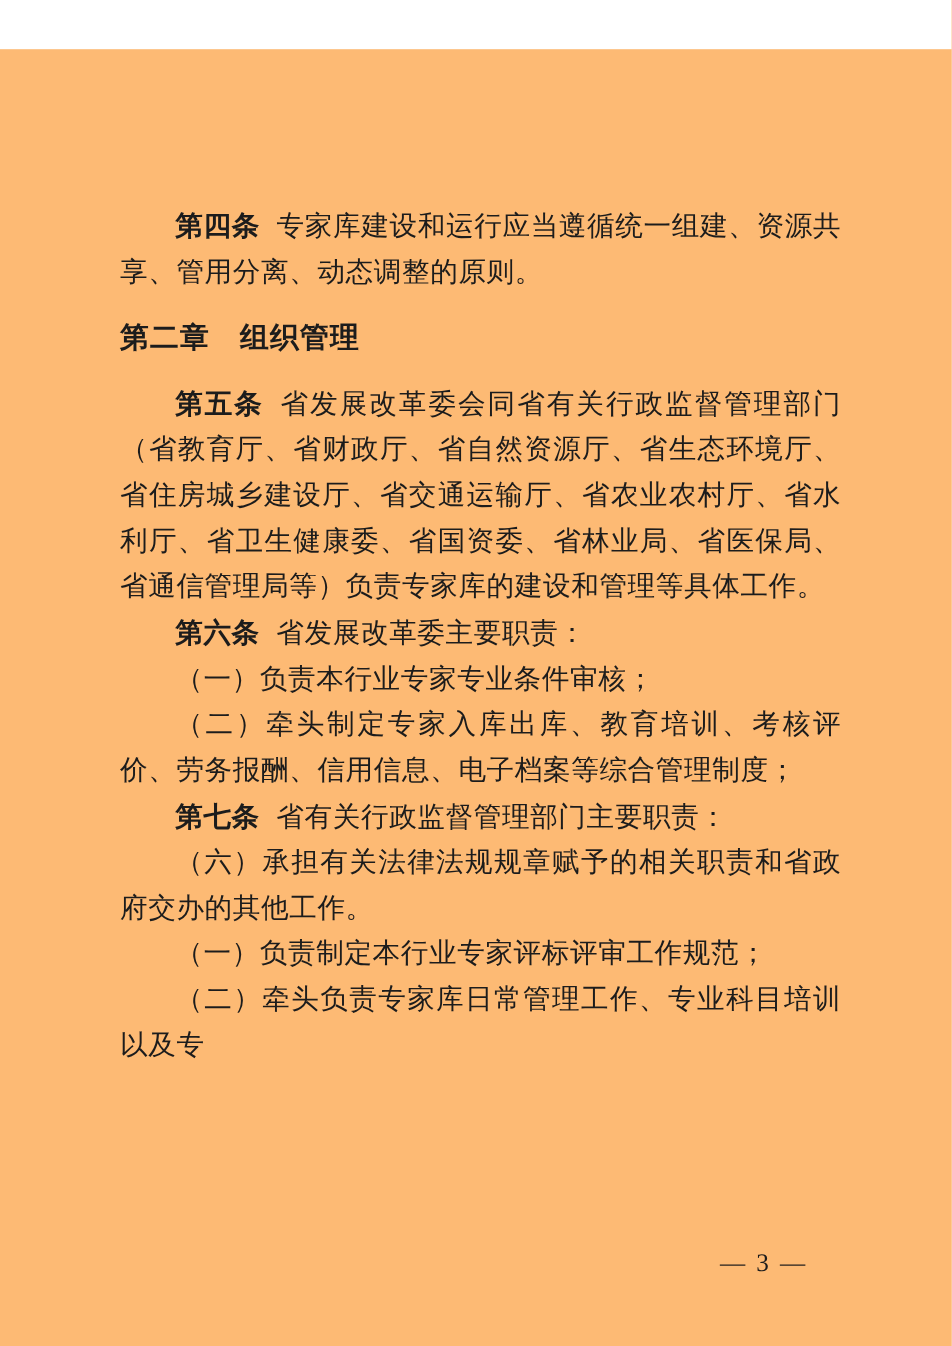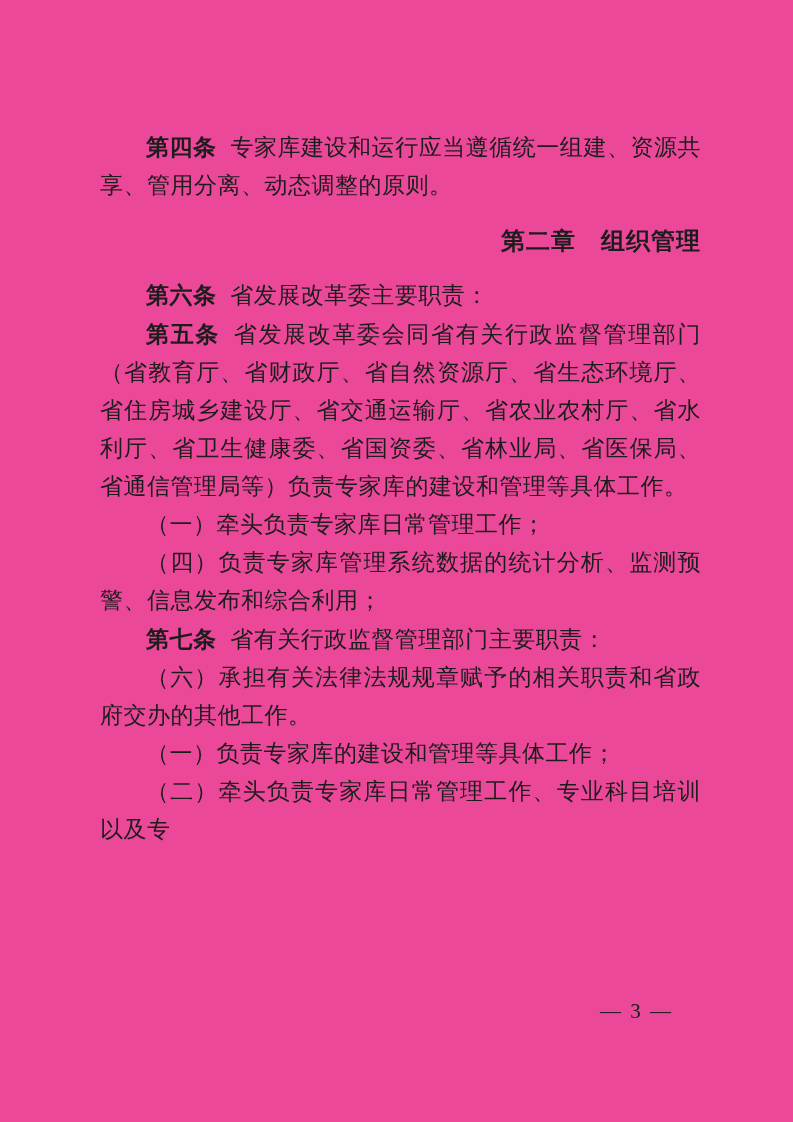--- a/index.html
+++ b/index.html
@@ -11,21 +11,22 @@
     height: 1122px;
     background: #ffffff;
     position: relative;
     overflow: hidden;
     font-family: "Liberation Serif", "DejaVu Serif", serif;
     color: #1c1c1c;
   }
   .page {
     position: absolute;
     inset: 0;
-    background: #ec4899;
+    background: #fdba74;
+    margin-top: 41px;
   }
   .content {
     position: absolute;
     left: 100px;
     top: 128px;
     width: 601px;
   }
   .para {
     margin: 0;
     font-size: 23px;
@@ -38,21 +39,21 @@
   .article-label {
     font-family: "Liberation Sans", "DejaVu Sans", sans-serif;
     font-weight: bold;
     margin-right: 0.6em;
   }
   .chapter-heading {
     font-family: "Liberation Sans", "DejaVu Sans", sans-serif;
     font-weight: bold;
     font-size: 24px;
     line-height: 38px;
-    text-align: right;
+    text-align: left;
     margin: 17px 0 16px 0;
     letter-spacing: 1px;
   }
   .page-footer {
     position: absolute;
     top: 998px;
     right: 120px;
     font-size: 21px;
     line-height: 26px;
     font-family: "Liberation Serif", "DejaVu Serif", serif;
@@ -60,23 +61,23 @@
     letter-spacing: 2px;
   }
 </style>
 </head>
 <body>
 
 <div class="page">
   <div class="content">
       <p class="para"><span class="article-label">第四条</span>专家库建设和运行应当遵循统一组建、资源共享、管用分离、动态调整的原则。</p>
       <div class="chapter-heading">第二章　组织管理</div>
+      <p class="para"><span class="article-label">第五条</span>省发展改革委会同省有关行政监督管理部门（省教育厅、省财政厅、省自然资源厅、省生态环境厅、省住房城乡建设厅、省交通运输厅、省农业农村厅、省水利厅、省卫生健康委、省国资委、省林业局、省医保局、省通信管理局等）负责专家库的建设和管理等具体工作。</p>
       <p class="para"><span class="article-label">第六条</span>省发展改革委主要职责：</p>
-      <p class="para"><span class="article-label">第五条</span>省发展改革委会同省有关行政监督管理部门（省教育厅、省财政厅、省自然资源厅、省生态环境厅、省住房城乡建设厅、省交通运输厅、省农业农村厅、省水利厅、省卫生健康委、省国资委、省林业局、省医保局、省通信管理局等）负责专家库的建设和管理等具体工作。</p>
-      <p class="para">（一）牵头负责专家库日常管理工作；</p>
-      <p class="para">（四）负责专家库管理系统数据的统计分析、监测预警、信息发布和综合利用；</p>
+      <p class="para">（一）负责本行业专家专业条件审核；</p>
+      <p class="para">（二）牵头制定专家入库出库、教育培训、考核评价、劳务报酬、信用信息、电子档案等综合管理制度；</p>
       <p class="para"><span class="article-label">第七条</span>省有关行政监督管理部门主要职责：</p>
       <p class="para">（六）承担有关法律法规规章赋予的相关职责和省政府交办的其他工作。</p>
-      <p class="para">（一）负责专家库的建设和管理等具体工作；</p>
+      <p class="para">（一）负责制定本行业专家评标评审工作规范；</p>
       <p class="para">（二）牵头负责专家库日常管理工作、专业科目培训以及专</p>
     </div>
   <div class="page-footer">— 3 —</div>
 </div>
 
 </body></html>

